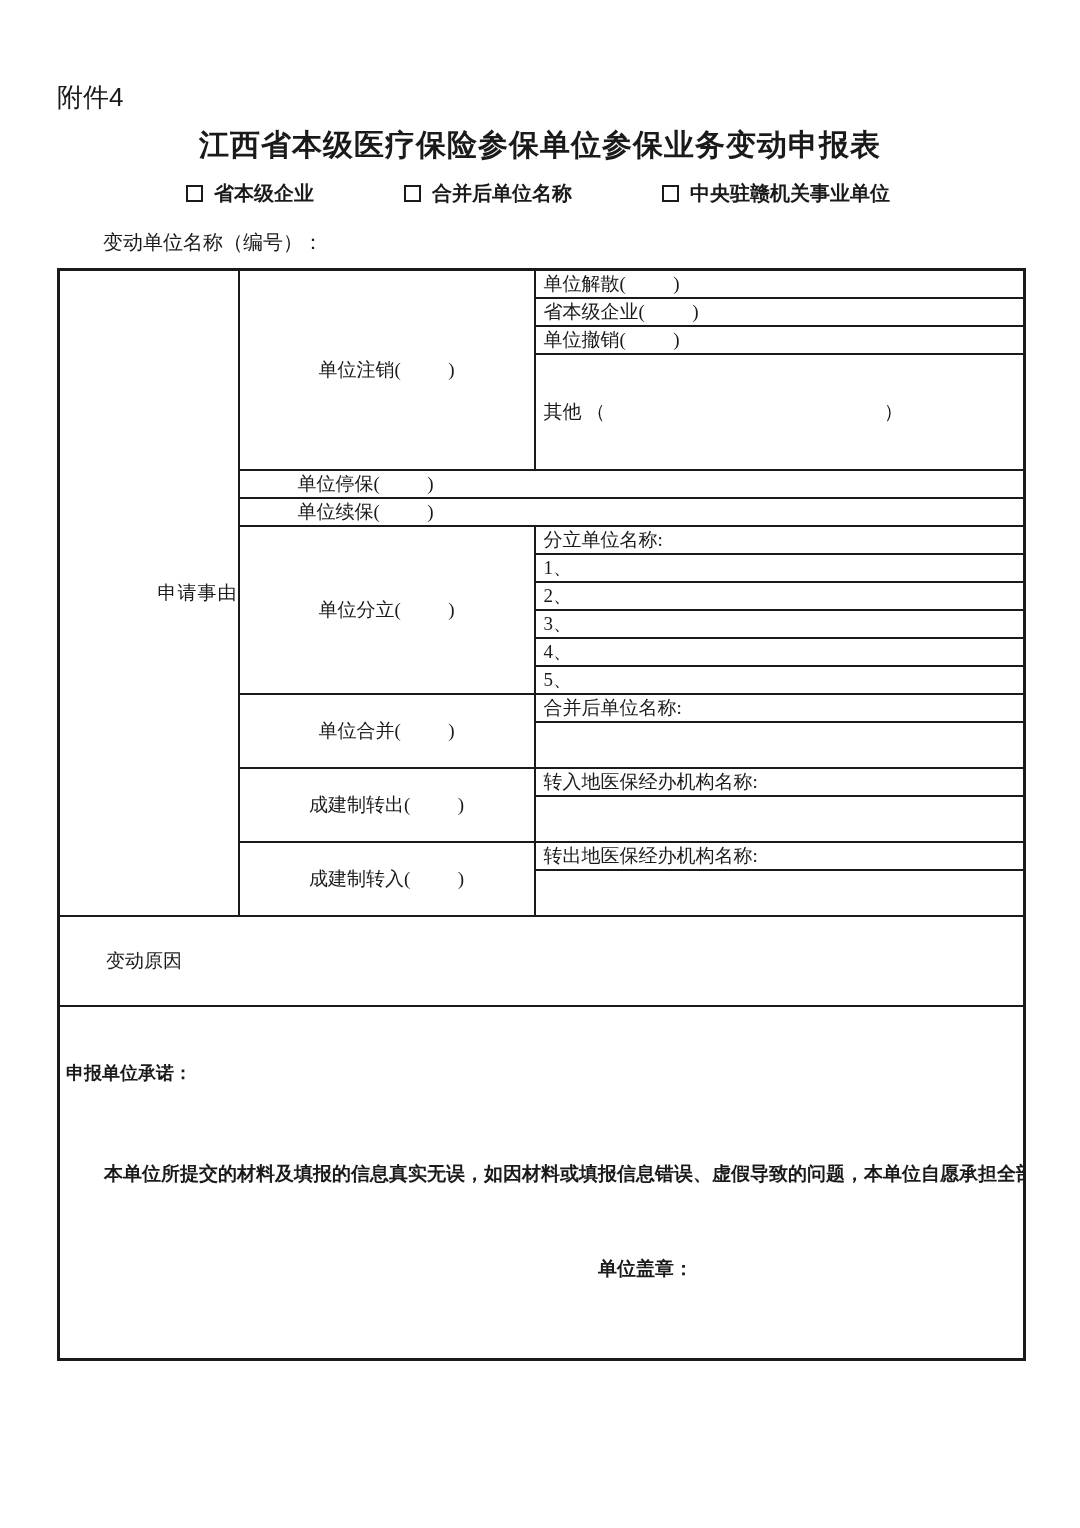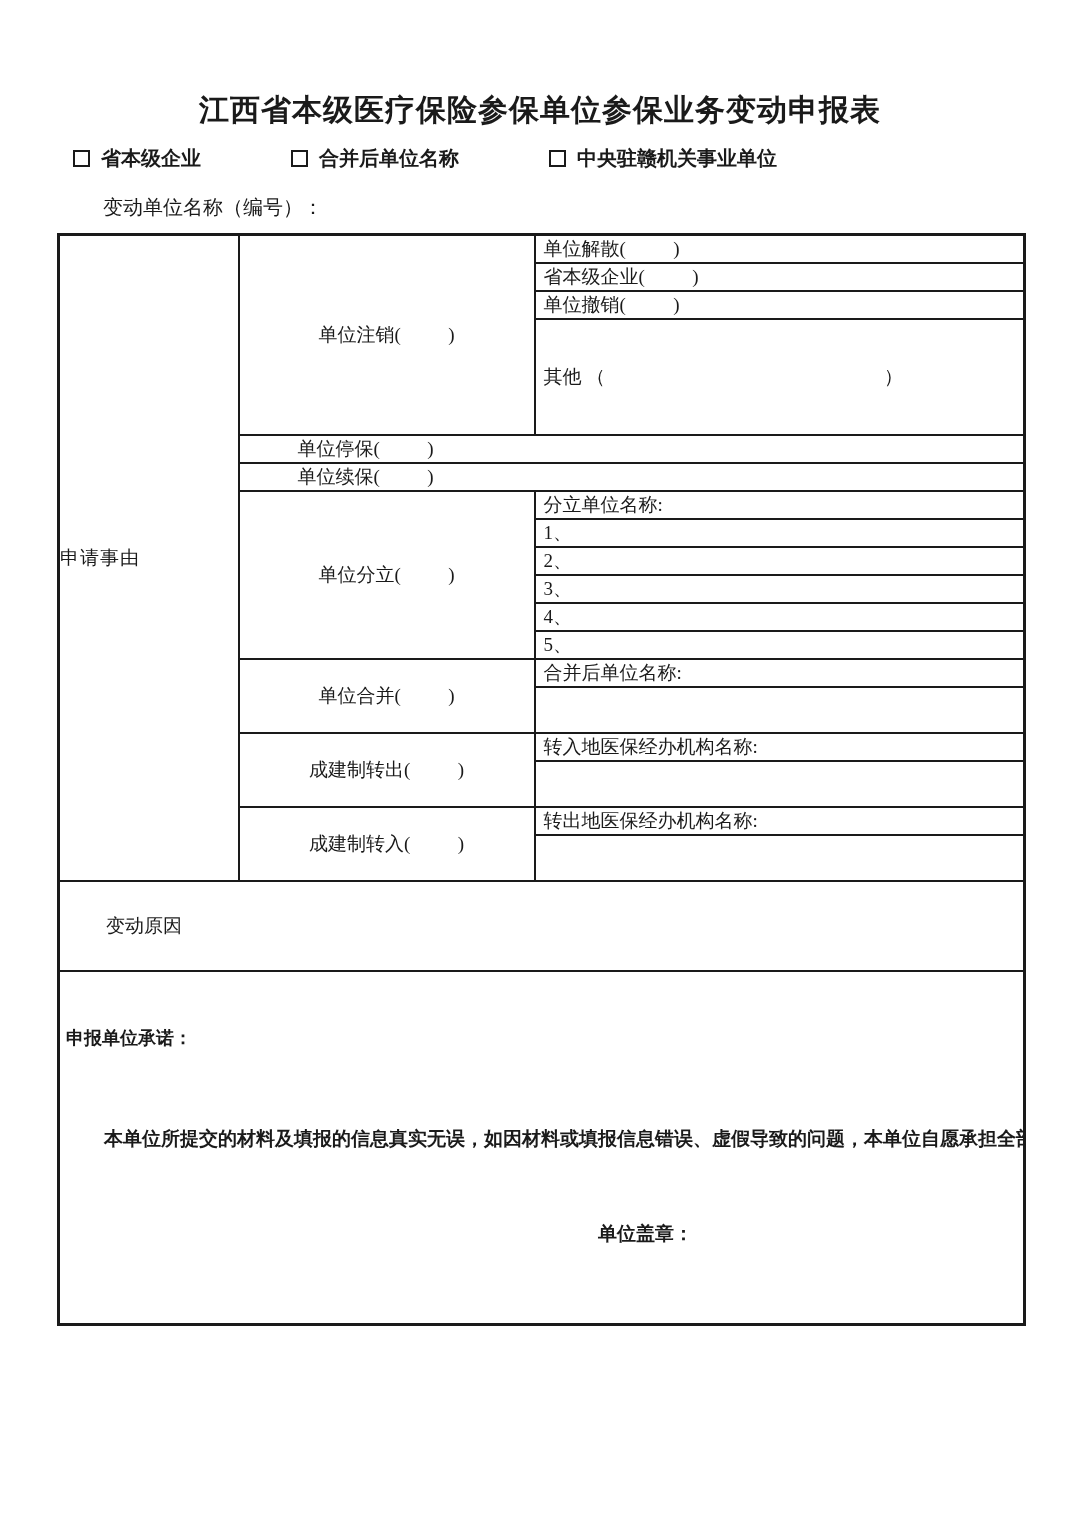--- a/index.html
+++ b/index.html
@@ -23,20 +23,21 @@
   }
   .title {
     margin-top: 10px;
     text-align: center;
     font-family: "Liberation Sans", "DejaVu Sans", sans-serif;
     font-size: 30px; font-weight: 700;
     letter-spacing: 1px;
   }
   .checkbox-row {
     margin-top: 14px;
+    margin-left: 113px;
     display: flex;
     align-items: flex-start;
     padding-left: 16px;
   }
   .checkbox-option { display: flex; align-items: center; }
   .checkbox-option + .checkbox-option { margin-left: 90px; }
   .checkbox-box {
     width: 17px; height: 17px;
     border: 2px solid #1a1a1a;
     display: inline-block;
@@ -64,21 +65,21 @@
   }
   table.form td {
     border: 2px solid #1a1a1a;
     font-size: 19px;
     vertical-align: middle;
     white-space: pre;
     overflow: hidden;
   }
   table.form { border: 3px solid #1a1a1a; }
 
-  td.reason-col { text-align: left; letter-spacing: 1px; }
+  td.reason-col { text-align: right; letter-spacing: 1px; }
   td.label-col  { text-align: center; }
   td.detail-col { text-align: left; padding-left: 8px; }
   td.span-label { text-align: left; padding-left: 58px; margin-top: 31px; }
 
   tr.sub-row   td { height: 26px; }
   tr.blank-row td { height: 46px; }
 
   td.other-cell {
     display: table-cell;
   }
@@ -110,20 +111,21 @@
     line-height: 1.55;
     padding-right: 4px;
   }
   .stamp-line { margin-top: 24px; margin-left: 532px; white-space: pre; }
 </style>
 </head>
 <body>
 
 <div class="page">
 
+  <div class="attachment">附件4</div>
 
   <div class="title">江西省本级医疗保险参保单位参保业务变动申报表</div>
 
   <div class="checkbox-row">
     <div class="checkbox-option">
       <span class="checkbox-box"></span>
       <span class="checkbox-label">省本级企业</span>
     </div>
     <div class="checkbox-option">
       <span class="checkbox-box"></span>

